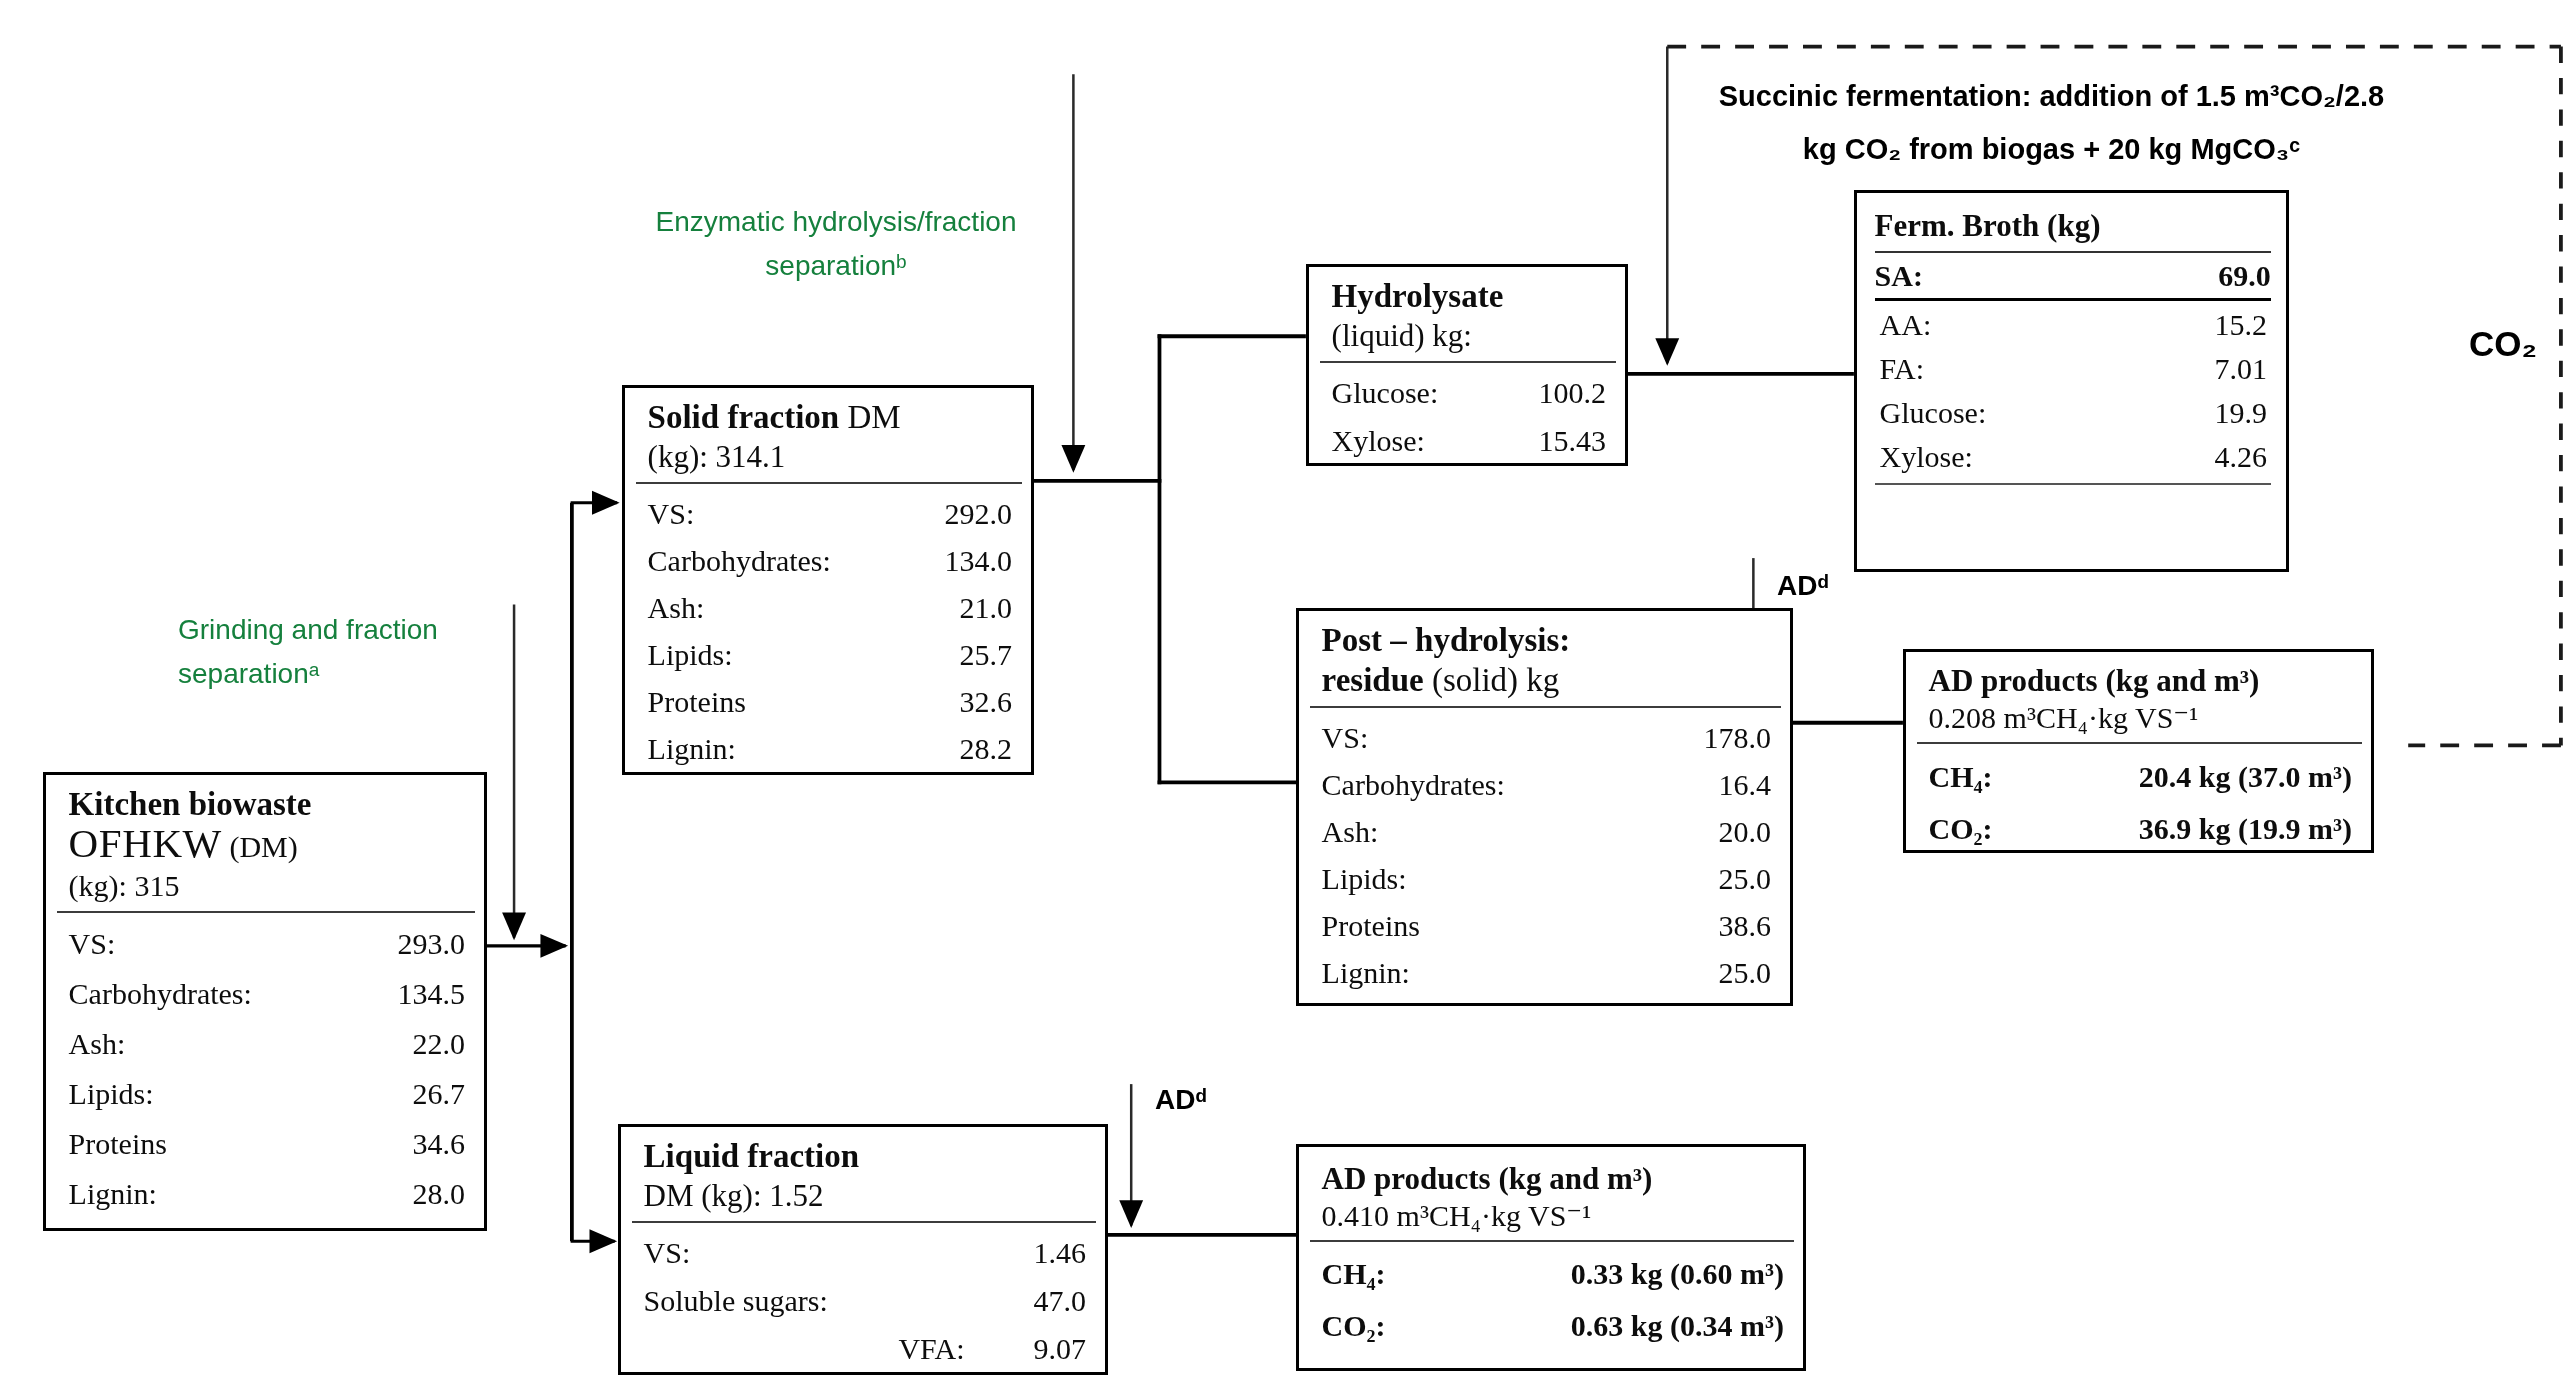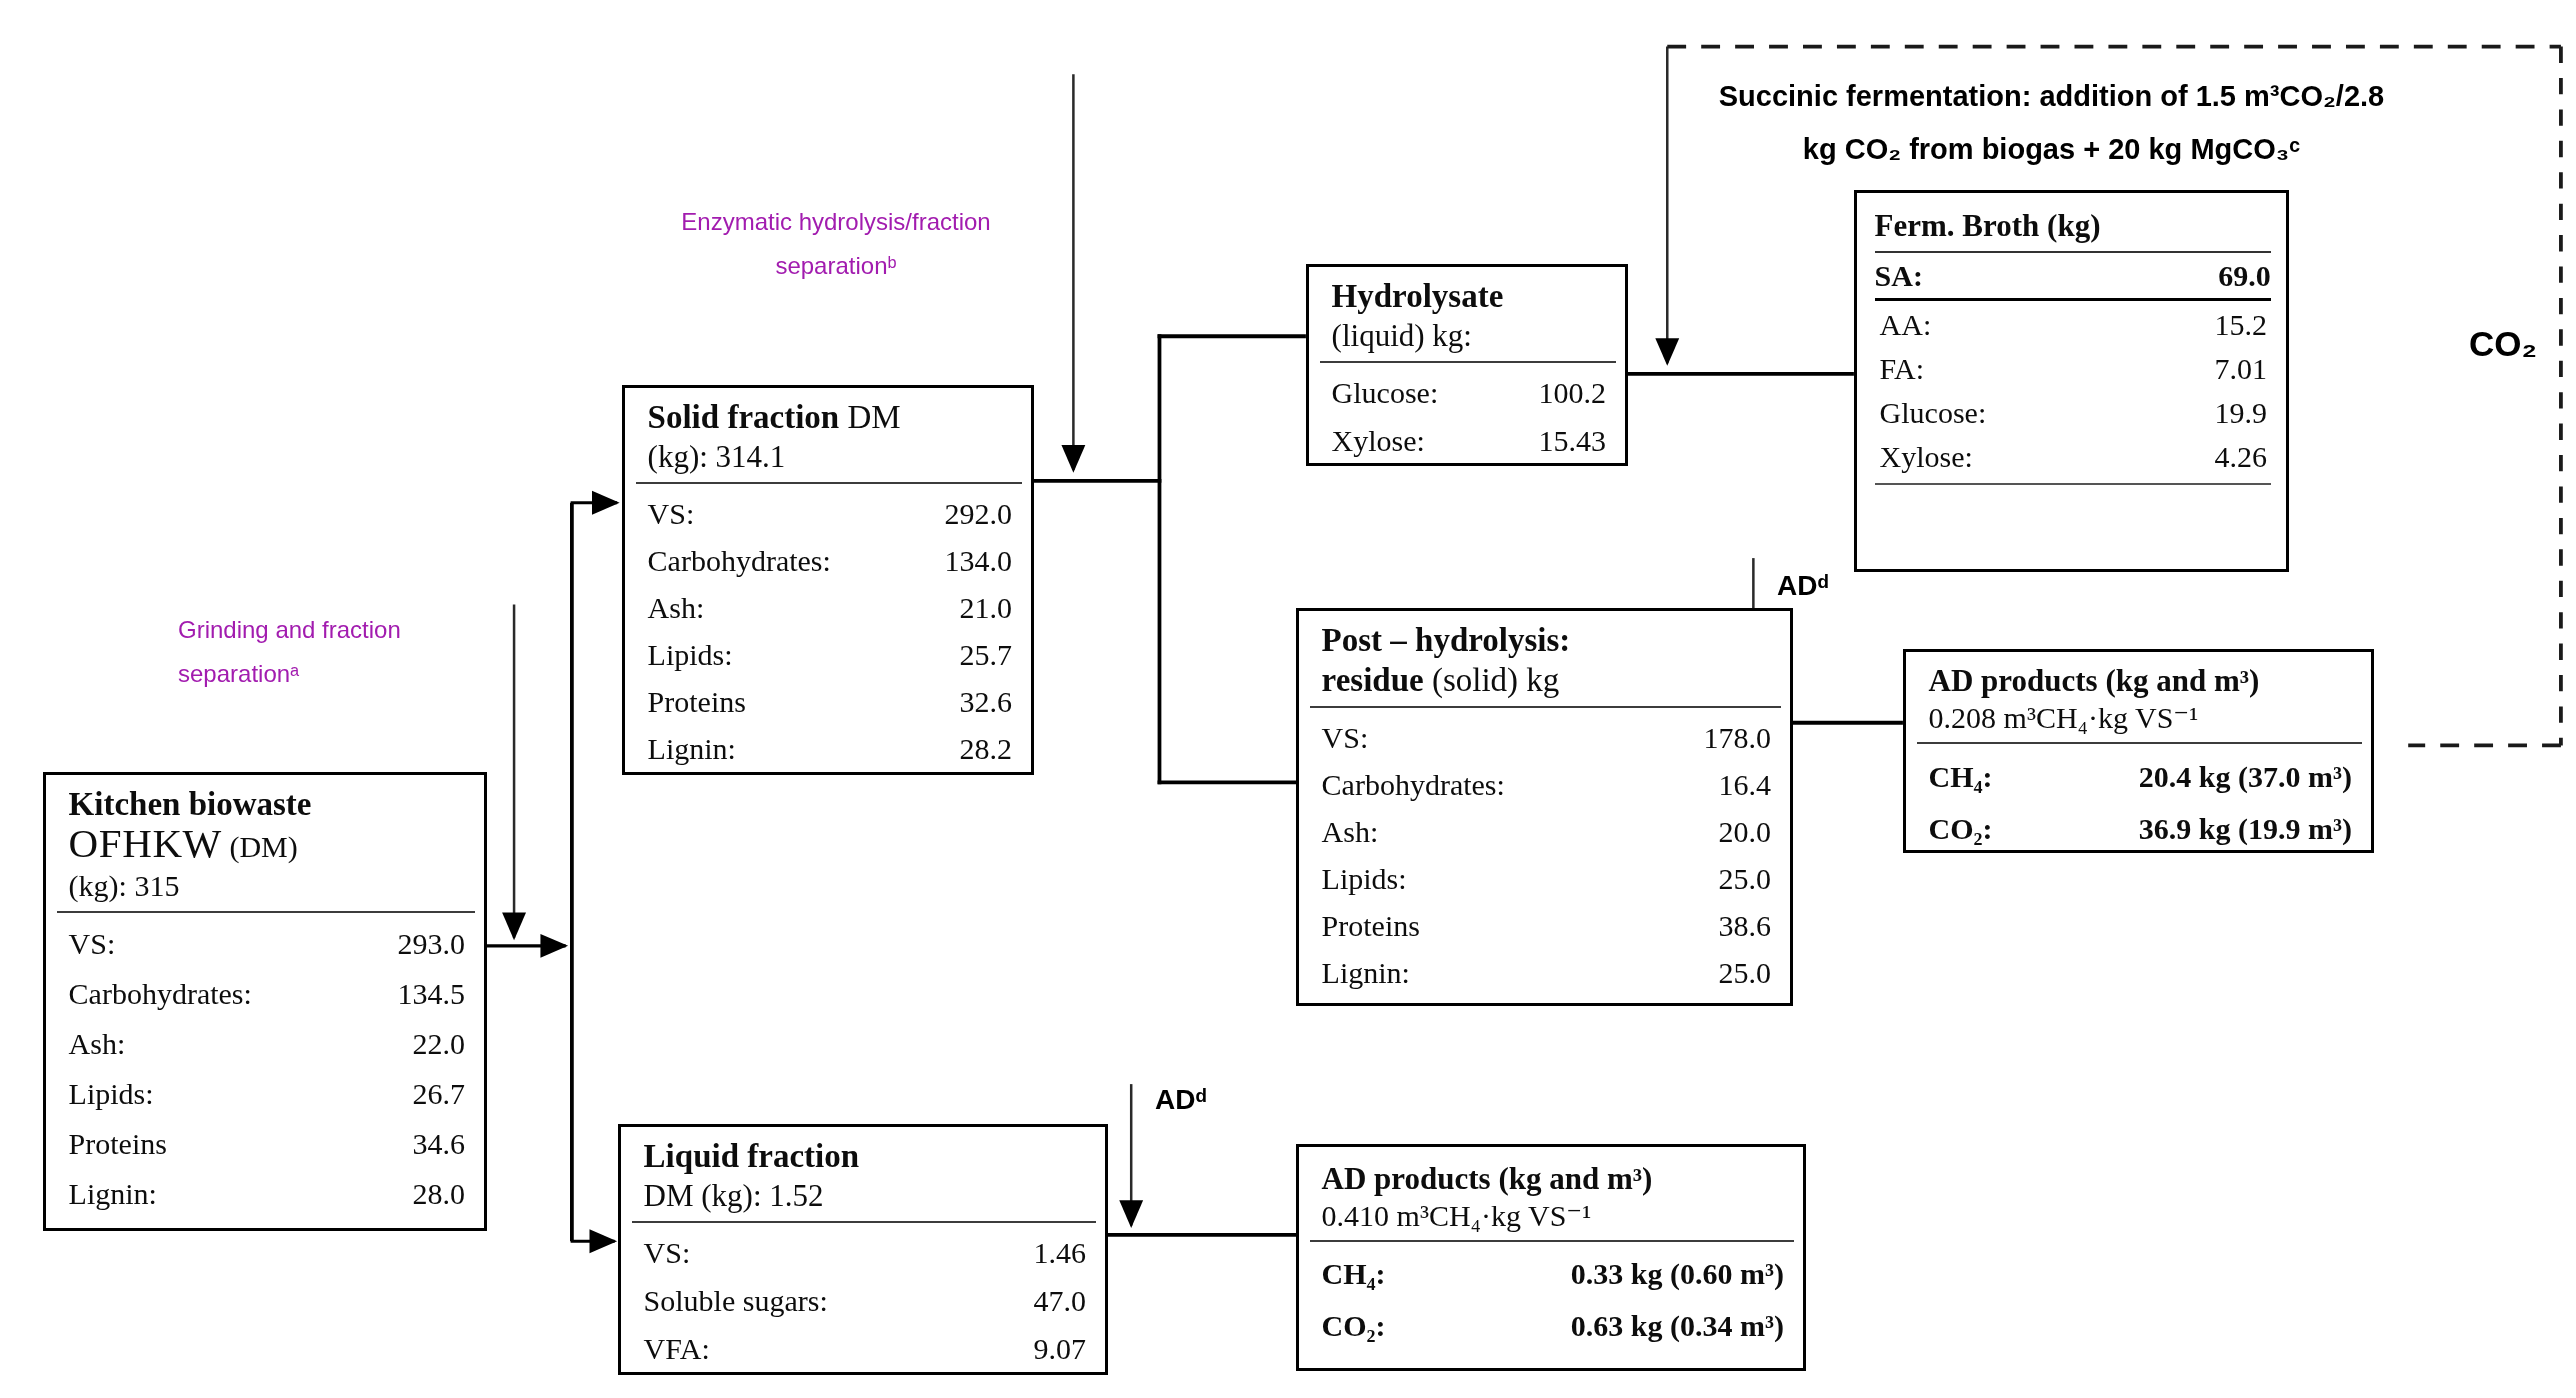--- a/index.html
+++ b/index.html
@@ -21,21 +21,21 @@
     box-sizing:border-box;
     padding:8.8px 19px 5px 22.6px;
   }
   .t1{font-weight:bold;font-size:33px;line-height:40px;white-space:nowrap;}
   .t2{font-size:31px;line-height:39px;white-space:nowrap;}
   .t-rest{font-weight:normal;text-align:center;}
   .big-acro{font-size:41px;letter-spacing:0.6px;}
   .sep{border:none;border-top:2.5px solid #3c3c3c;margin:6.3px -10px 6.3px -11.3px;}
   .row{display:flex;justify-content:space-between;font-size:30px;line-height:49px;white-space:nowrap;}
   .row .val{text-align:right;}
-  .row.inline-row{justify-content:space-between;}
+  .row.inline-row{justify-content:flex-end;}
   .row.inline-row .val{margin-left:69px;}
 
   .box.kitchen  {left:43px;  top:772px; width:444px; height:459px;}
   .kitchen .t2  {font-size:30px;}
   .kitchen .row {line-height:50px;}
 
   .box.solid    {left:622px; top:385px;  width:412px; height:390px;}
   .solid .row   {line-height:47px;}
 
   .box.hydrolysate{left:1306px;top:264px;width:322px;height:202px;}
@@ -56,21 +56,21 @@
   .adbox-sub{font-size:30px;line-height:36px;white-space:nowrap;}
   .box.adtop .row,.box.adbottom .row{line-height:52px;font-weight:bold;}
 
   .box.liquid   {left:618px; top:1124px;width:490px; height:251px;}
   .liquid .row  {line-height:48px;}
 
   
   .flabel{
     position:absolute;
     font-family:"Liberation Sans","DejaVu Sans",sans-serif;
-    font-size:24px;line-height:44px;color:#a21caf;
+    font-size:28px;line-height:44px;color:#15803d;
   }
   .flabel.centered{text-align:center;}
   .flabel.boldlab{font-weight:bold;color:#000;}
   .grinding {left:178px; top:608px; width:352px;}
   .enzymatic{left:619px; top:200px; width:434px;}
   .succinic {left:1684px;top:70px; width:735px;font-weight:bold;font-size:29px;line-height:53px;color:#000;}
   .adlab-top   {left:1777px;top:564px; font-size:28px;}
   .adlab-bottom{left:1155px;top:1078px;font-size:28px;}
   .co2lab  {left:2469px;top:322px;font-size:35px;}
 </style>

